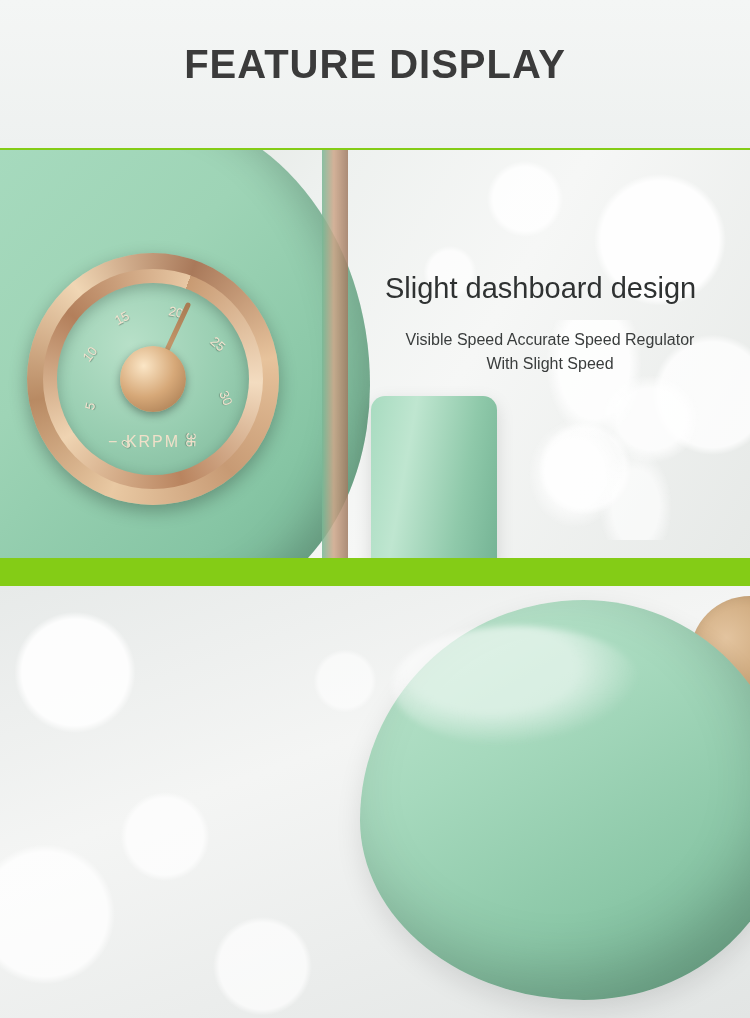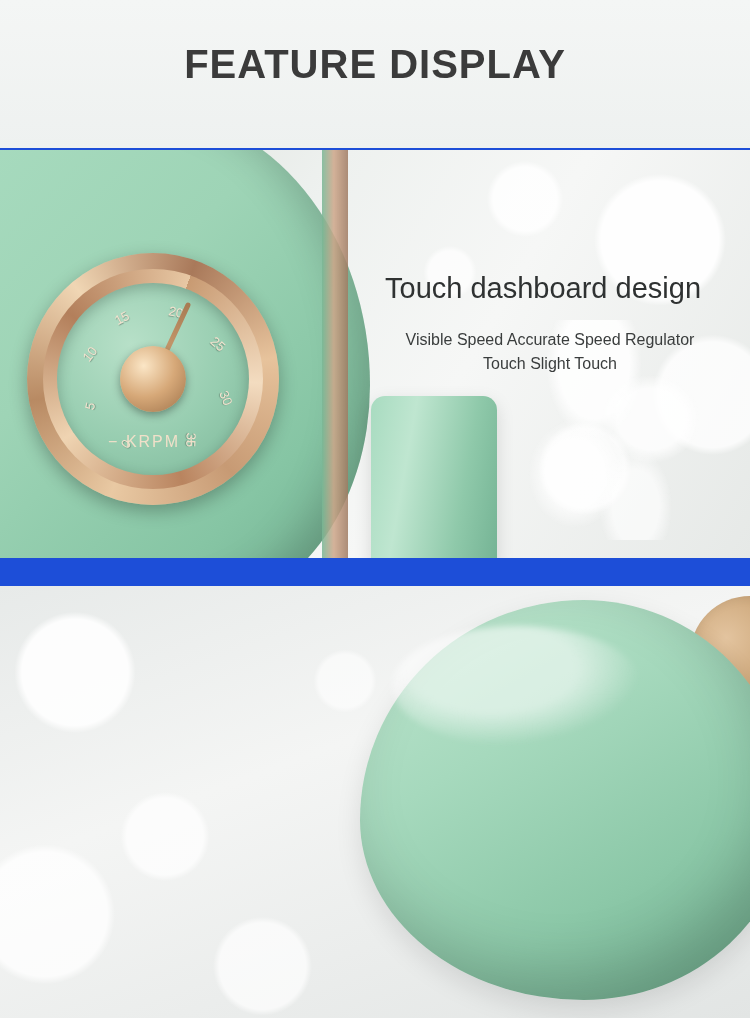--- a/index.html
+++ b/index.html
@@ -7,21 +7,21 @@
     padding: 0;
     background: #ffffff;
   }
   body {
     font-family: "Liberation Sans", sans-serif;
   }
   .page {
     position: relative;
     width: 750px;
     height: 1018px;
-    background: #1d4ed8;
+    background: #84cc16;
     overflow: hidden;
   }
 
   
   .header {
     position: absolute;
     left: 0; top: 0;
     width: 750px; height: 148px;
     background: linear-gradient(180deg, #f4f6f5 0%, #eef1f0 100%);
   }
@@ -255,24 +255,24 @@
         <div class="dial-hub"></div>
 
         <div class="dial-unit">
           <span>−</span>
           <span>KRPM</span>
           <span>+</span>
         </div>
       </div>
     </div>
 
-    <div class="p1-title">Touch dashboard design</div>
+    <div class="p1-title">Slight dashboard design</div>
     <div class="p1-sub">
       <div>Visible Speed Accurate Speed Regulator</div>
-      <div>Touch Slight Touch</div>
+      <div>With Slight Speed</div>
     </div>
 
   </div>
 
   <div class="panel2">
     <div class="p2-bg"></div>
     <div class="p2-wood"></div>
     <div class="p2-blob"></div>
     <div class="p2-blob-gloss"></div>
 

